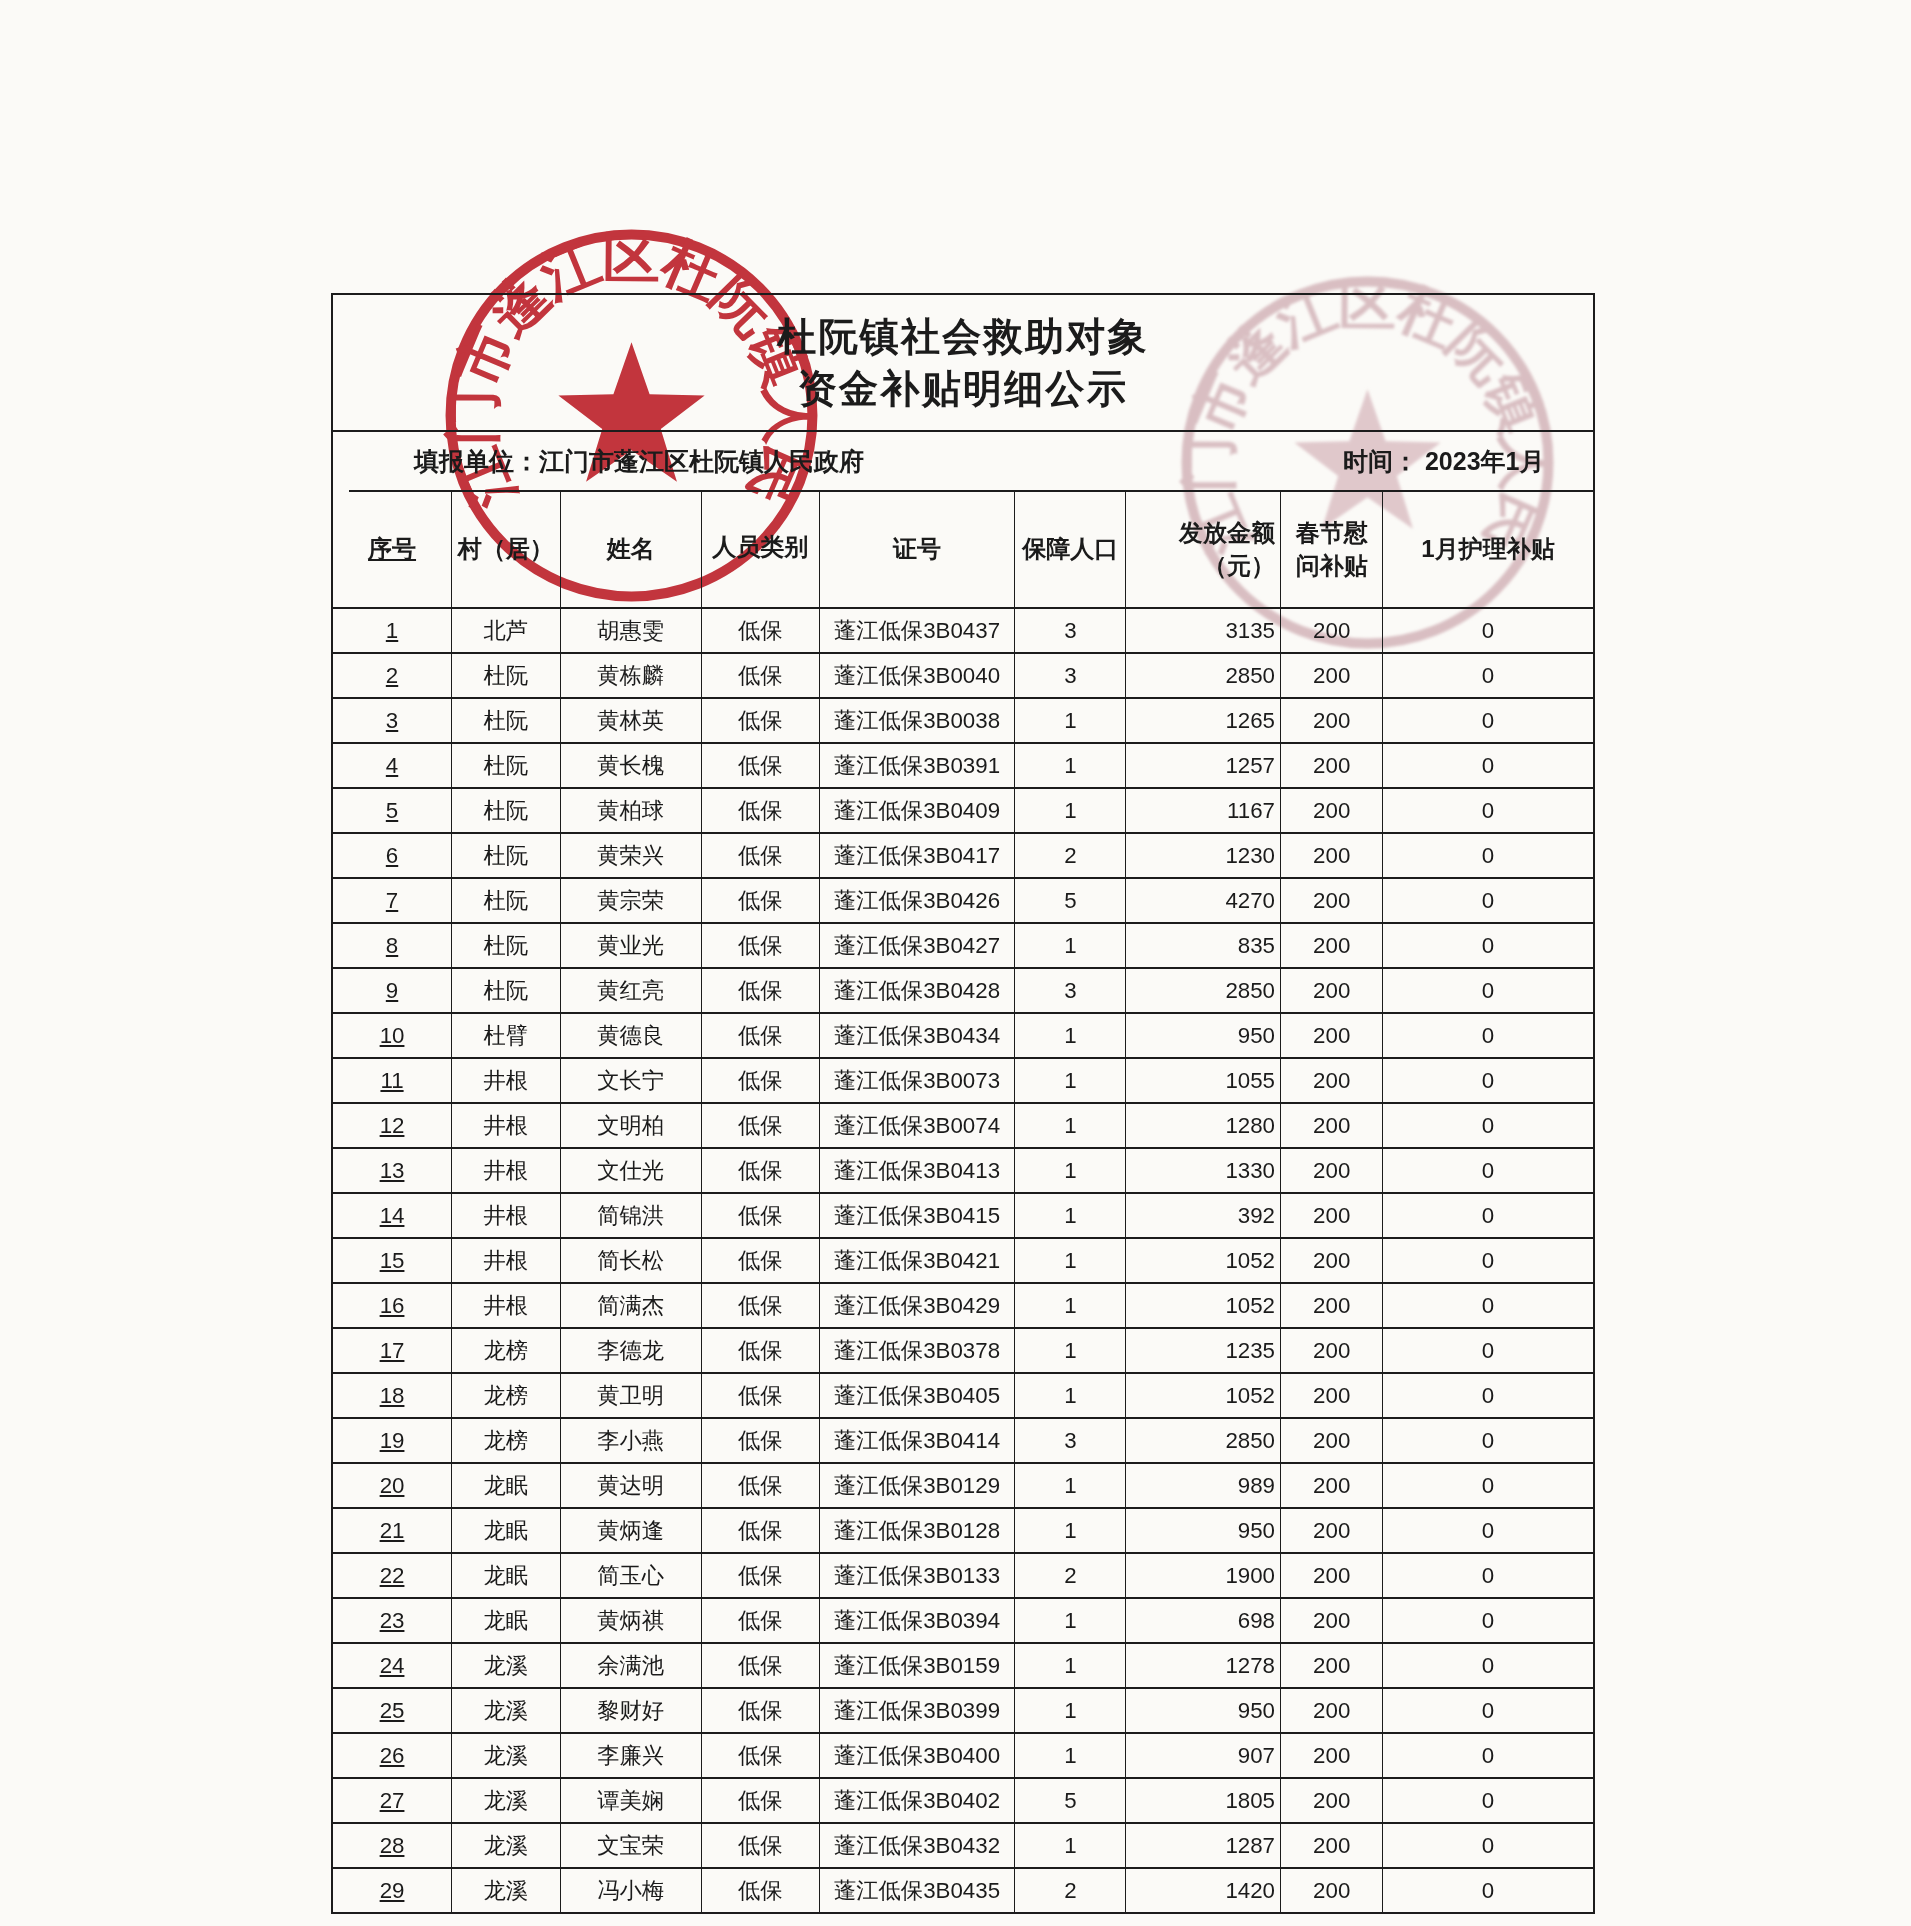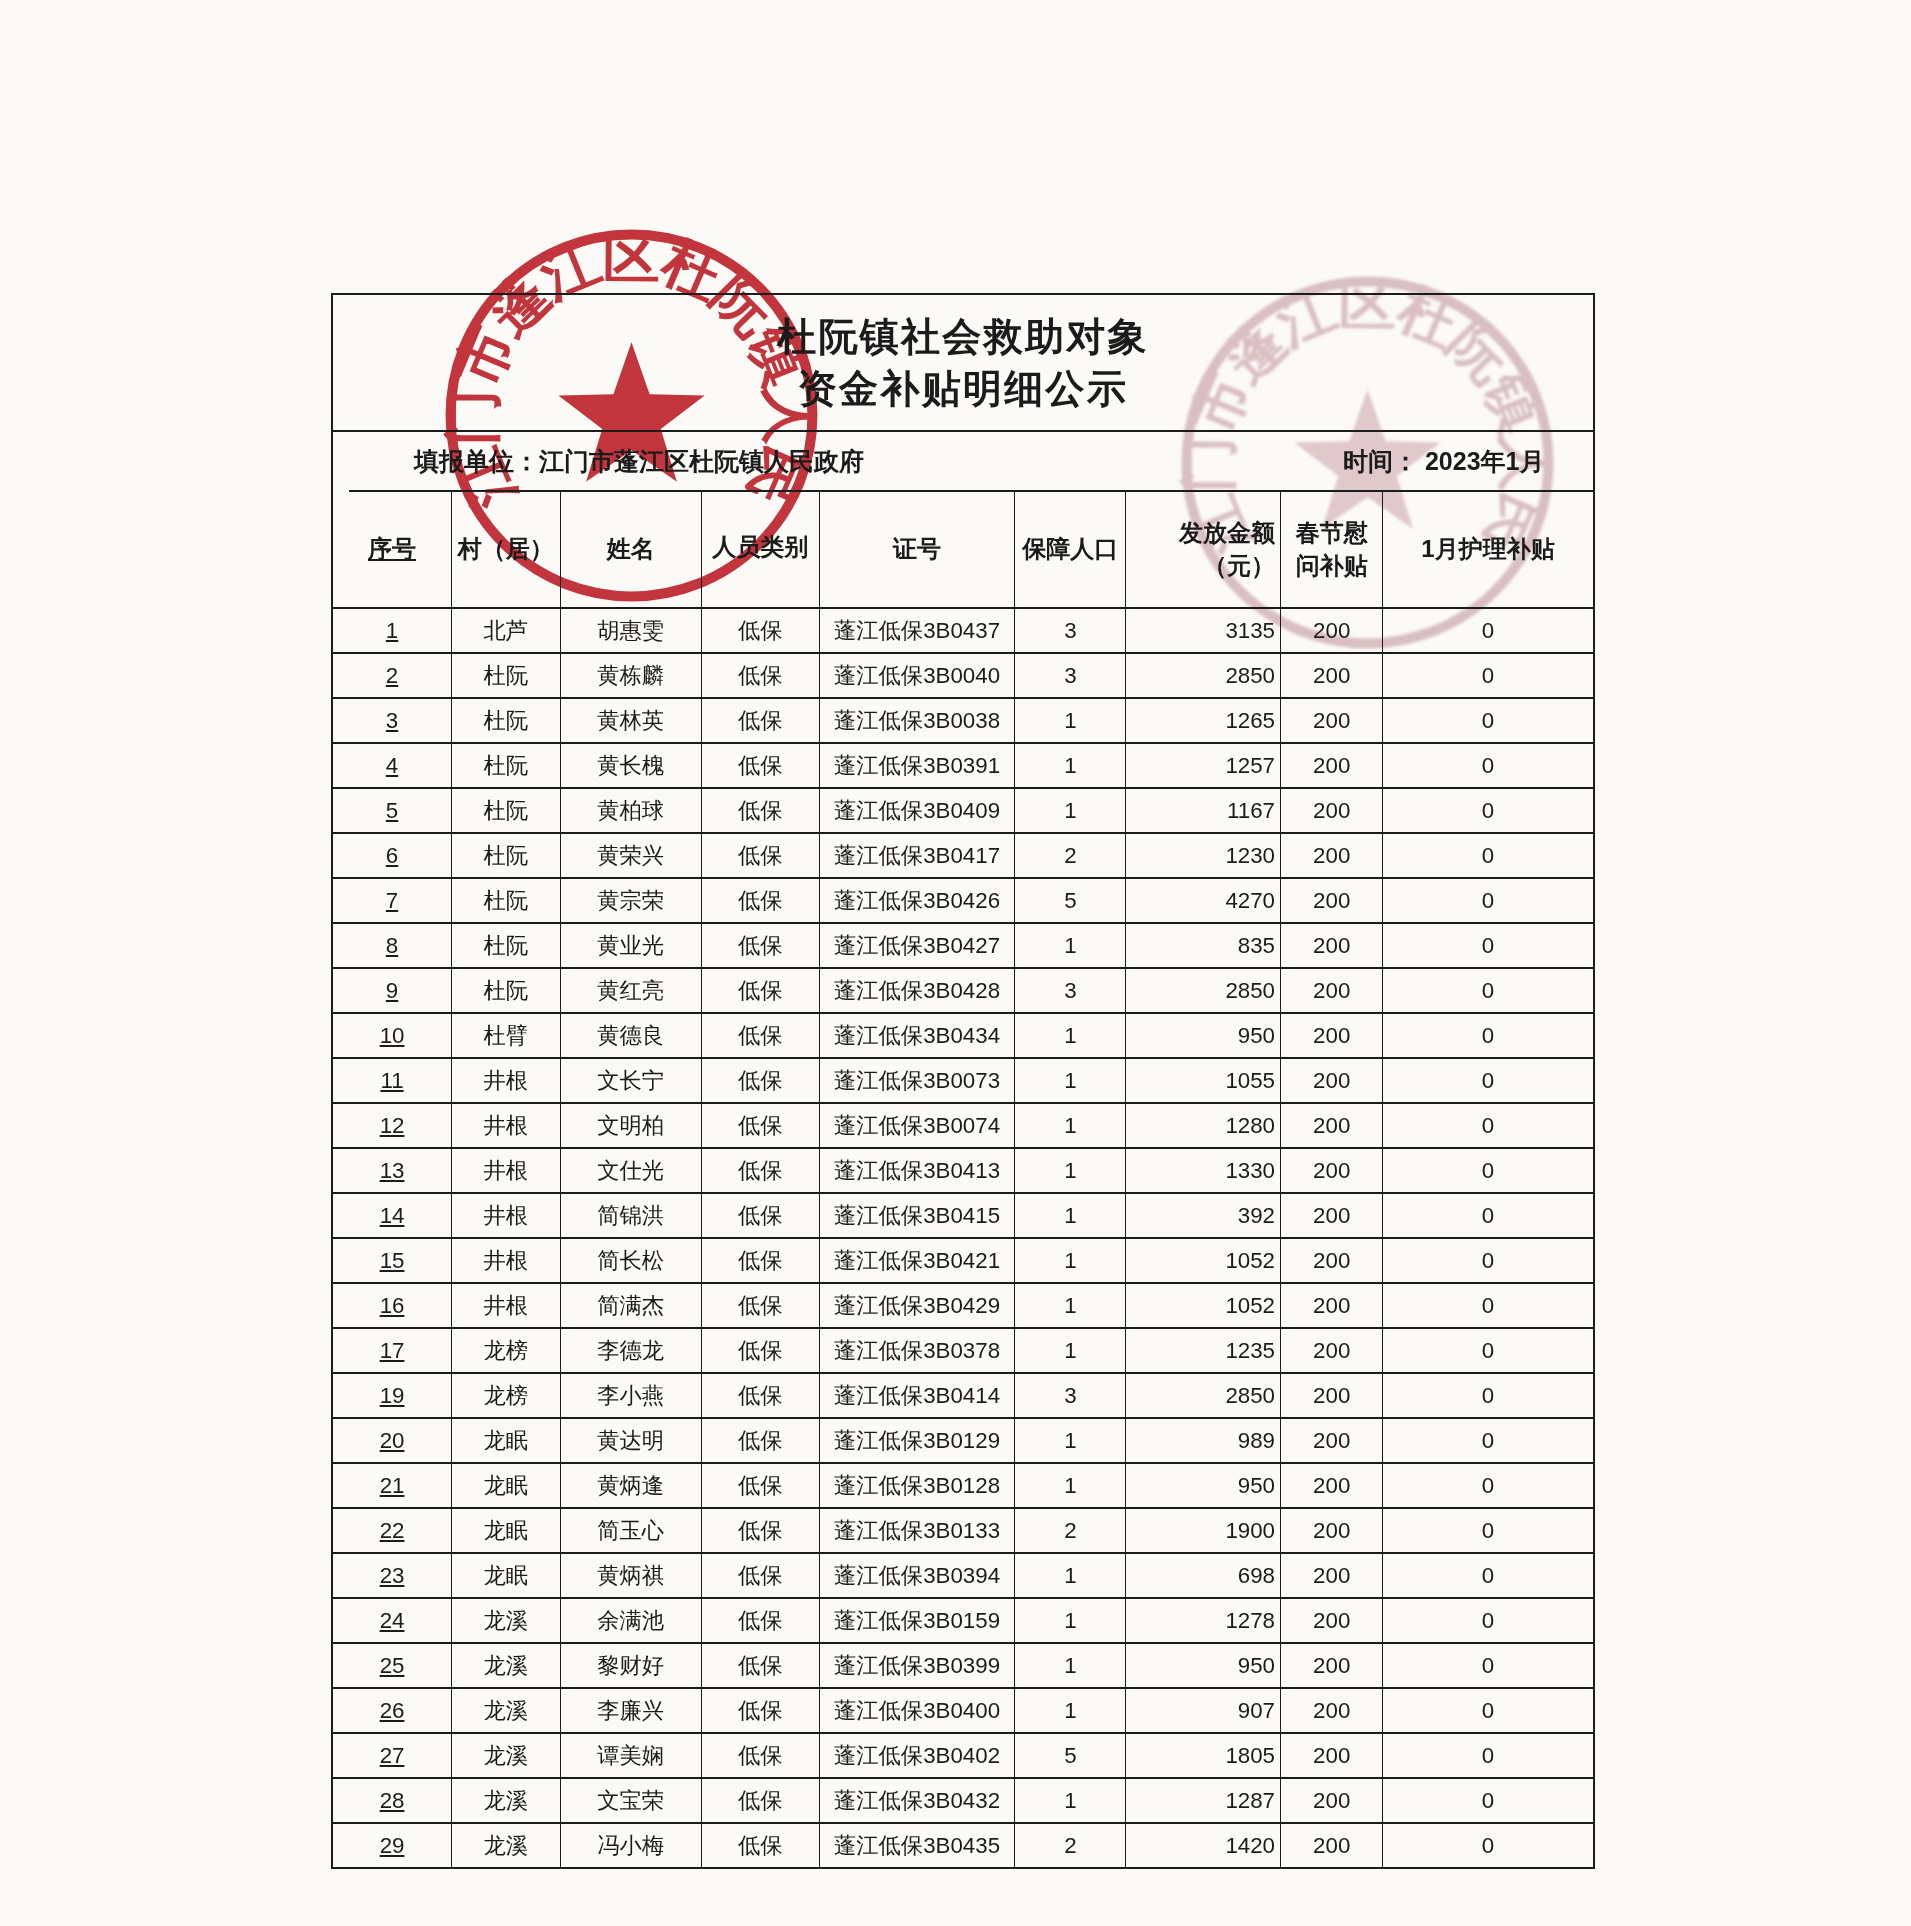--- a/index.html
+++ b/index.html
@@ -296,20 +296,31 @@
             <td>龙榜</td>
             <td>李德龙</td>
             <td>低保</td>
             <td>蓬江低保3B0378</td>
             <td>1</td>
             <td>1235</td>
             <td>200</td>
             <td>0</td>
           </tr>
           <tr>
+            <td>18</td>
+            <td>龙榜</td>
+            <td>黄卫明</td>
+            <td>低保</td>
+            <td>蓬江低保3B0405</td>
+            <td>1</td>
+            <td>1052</td>
+            <td>200</td>
+            <td>0</td>
+          </tr>
+          <tr>
             <td>19</td>
             <td>龙榜</td>
             <td>李小燕</td>
             <td>低保</td>
             <td>蓬江低保3B0414</td>
             <td>3</td>
             <td>2850</td>
             <td>200</td>
             <td>0</td>
           </tr>

